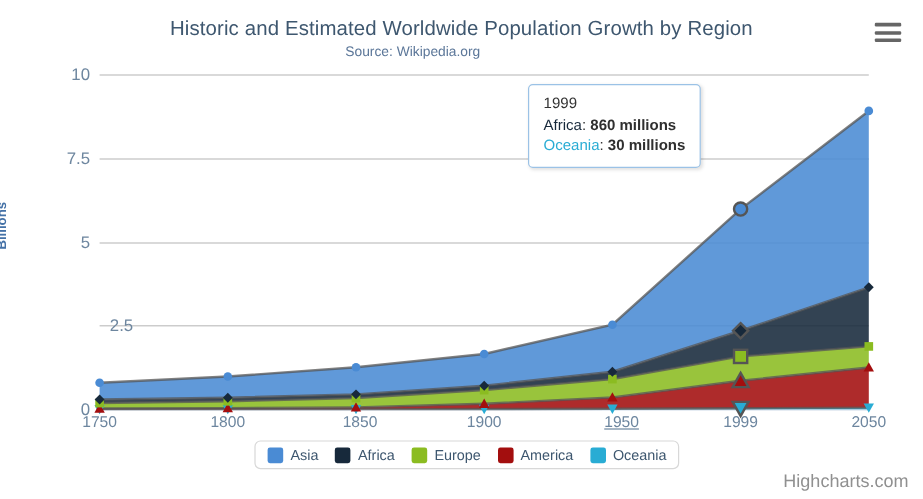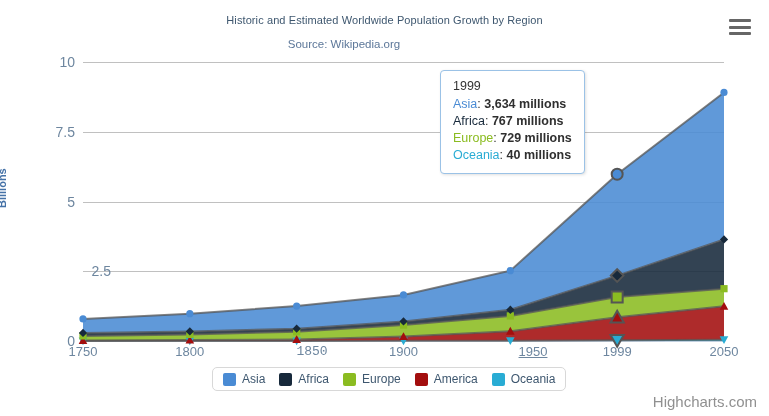--- a/index.html
+++ b/index.html
@@ -7,21 +7,21 @@
     width:769px;height:416px;
     background:#ffffff;
     font-family:"Liberation Sans","DejaVu Sans",sans-serif;
     overflow:hidden;
   }
   #chart-root{position:relative;width:769px;height:416px;}
 
   
   .chart-title{
     position:absolute;left:0;top:14px;width:769px;text-align:center;
-    font-size:11px;color:#3E576F;font-weight:normal;letter-spacing:.1px;
+    font-size:17px;color:#3E576F;font-weight:normal;letter-spacing:.1px;
   }
   .chart-subtitle{
     position:absolute;left:0;top:38px;width:688px;text-align:center;
     font-size:11.5px;color:#5C7799;
   }
 
   
   .ctx-btn{position:absolute;right:16px;top:16px;width:26px;height:22px;
     cursor:pointer;display:flex;flex-direction:column;justify-content:space-between;
     padding:3px 2px;box-sizing:border-box;}
@@ -91,23 +91,23 @@
       <div class="gridline" style="left: 83px; top: 271px;"></div>
       <div class="ytick" style="top: 271px; right: 658px;">2.5</div>
       <div class="gridline" style="left: 83px; top: 202px;"></div>
       <div class="ytick" style="top: 202px; right: 694px;">5</div>
       <div class="gridline" style="left: 83px; top: 132px;"></div>
       <div class="ytick" style="top: 132px; right: 694px;">7.5</div>
       <div class="gridline" style="left: 83px; top: 62px;"></div>
       <div class="ytick" style="top: 62px; right: 694px;">10</div>
       <div class="xtick" style="left: 83px;">1750</div>
       <div class="xtick" style="left: 189.833px;">1800</div>
-      <div class="xtick" style="left: 312px; font-family: Liberation Mono, monospace;">1850</div>
+      <div class="xtick" style="left: 300px;">1850</div>
       <div class="xtick" style="left: 403.5px;">1900</div>
-      <div class="xtick" style="left: 533px; text-decoration: underline;">1950</div>
+      <div class="xtick" style="left: 518px; text-decoration: underline;">1950</div>
       <div class="xtick" style="left: 617.167px;">1999</div>
       <div class="xtick" style="left: 724px;">2050</div>
     </div>
 
   <svg class="series">
     <g id="areas">
         <path d="M83,340.9442L189.83333333333331,340.9442L296.66666666666663,340.9442L403.5,340.8326L510.3333333333333,340.6373L617.1666666666666,340.163L724,339.7166L724,341L617.1666666666666,341L510.3333333333333,341L403.5,341L296.66666666666663,341L189.83333333333331,341L83,341Z" fill="#29ACD4" fill-opacity="0.88"></path>
         <path d="M83,340.442L189.83333333333331,340.0793L296.66666666666663,339.4376L403.5,336.4802L510.3333333333333,331.1792L617.1666666666666,317.3408L724,306.2087L724,339.7166L617.1666666666666,340.163L510.3333333333333,340.6373L403.5,340.8326L296.66666666666663,340.9442L189.83333333333331,340.9442L83,340.9442Z" fill="#A30E0E" fill-opacity="0.88"></path>
         <path d="M83,335.8943L189.83333333333331,334.4156L296.66666666666663,331.7372L403.5,325.097L510.3333333333333,315.9179L617.1666666666666,297.0017L724,288.6875L724,306.2087L617.1666666666666,317.3408L510.3333333333333,331.1792L403.5,336.4802L296.66666666666663,339.4376L189.83333333333331,340.0793L83,340.442Z" fill="#8BBC21" fill-opacity="0.88"></path>
         <path d="M83,332.9369L189.83333333333331,331.4303L296.66666666666663,328.6403L403.5,321.3863L510.3333333333333,309.752L617.1666666666666,275.6024L724,239.4161L724,288.6875L617.1666666666666,297.0017L510.3333333333333,315.9179L403.5,325.097L296.66666666666663,331.7372L189.83333333333331,334.4156L83,335.8943Z" fill="#17293B" fill-opacity="0.88"></path>
@@ -155,24 +155,22 @@
         <circle cx="403.5" cy="294.96500000000003" r="3.6" fill="#4A8BD4"></circle>
         <circle cx="510.3333333333333" cy="270.6362" r="3.6" fill="#4A8BD4"></circle>
         <circle cx="617.1666666666666" cy="174.2138" r="5.5" fill="#4A8BD4" stroke="#555" stroke-width="2"></circle>
         <circle cx="724" cy="92.43890000000002" r="3.6" fill="#4A8BD4"></circle>
       </g>
   </svg>
 
   <div class="tooltip">
     <div class="tt-head">1999</div>
     <div id="tooltip-rows">
-        <div class="tt-row"><span class="tt-key" style="color: rgb(74, 139, 212);">Asia</span><span>: </span><span class="tt-val">3,634 millions</span></div>
-        <div class="tt-row"><span class="tt-key" style="color: rgb(23, 41, 59);">Africa</span><span>: </span><span class="tt-val">767 millions</span></div>
-        <div class="tt-row"><span class="tt-key" style="color: rgb(139, 188, 33);">Europe</span><span>: </span><span class="tt-val">729 millions</span></div>
-        <div class="tt-row"><span class="tt-key" style="color: rgb(41, 172, 212);">Oceania</span><span>: </span><span class="tt-val">40 millions</span></div>
+        <div class="tt-row"><span class="tt-key" style="color: rgb(23, 41, 59);">Africa</span><span>: </span><span class="tt-val">860 millions</span></div>
+        <div class="tt-row"><span class="tt-key" style="color: rgb(41, 172, 212);">Oceania</span><span>: </span><span class="tt-val">30 millions</span></div>
       </div>
   </div>
 
   <div class="legend" id="legend">
       <div class="legend-item">
         <span class="legend-swatch" style="background: rgb(74, 139, 212);"></span>
         <span class="legend-label">Asia</span>
       </div>
       <div class="legend-item">
         <span class="legend-swatch" style="background: rgb(23, 41, 59);"></span>

